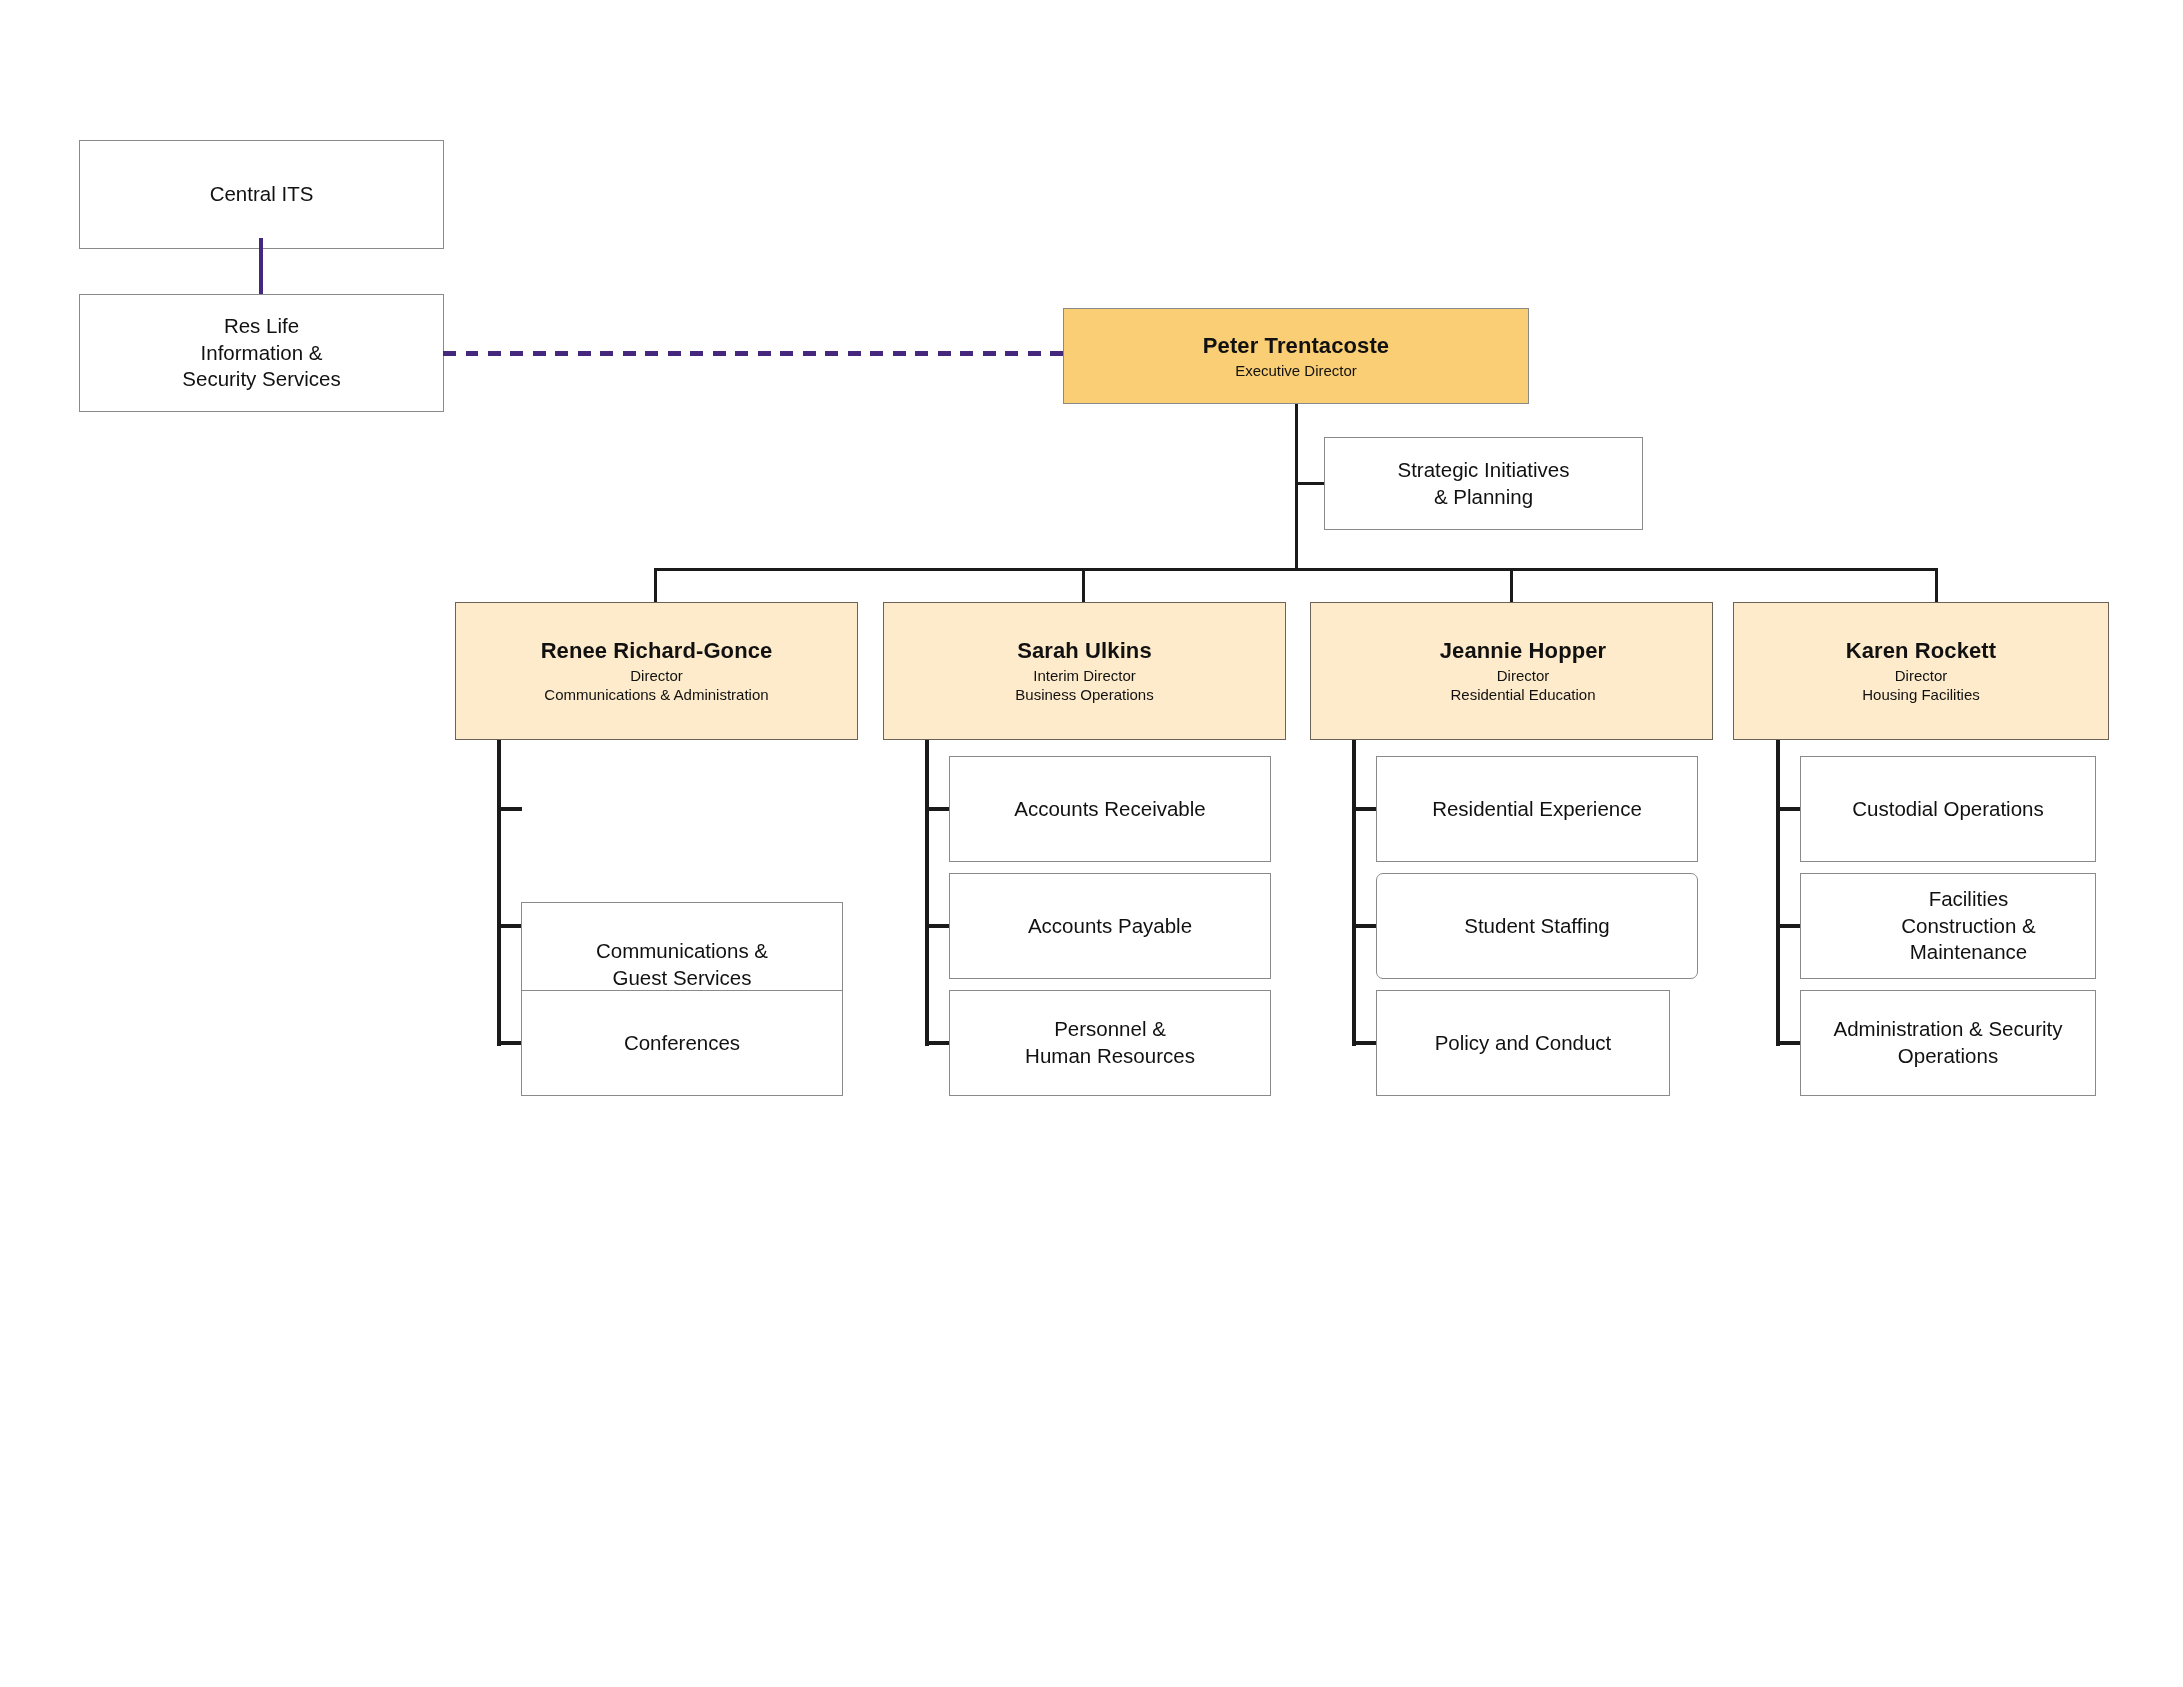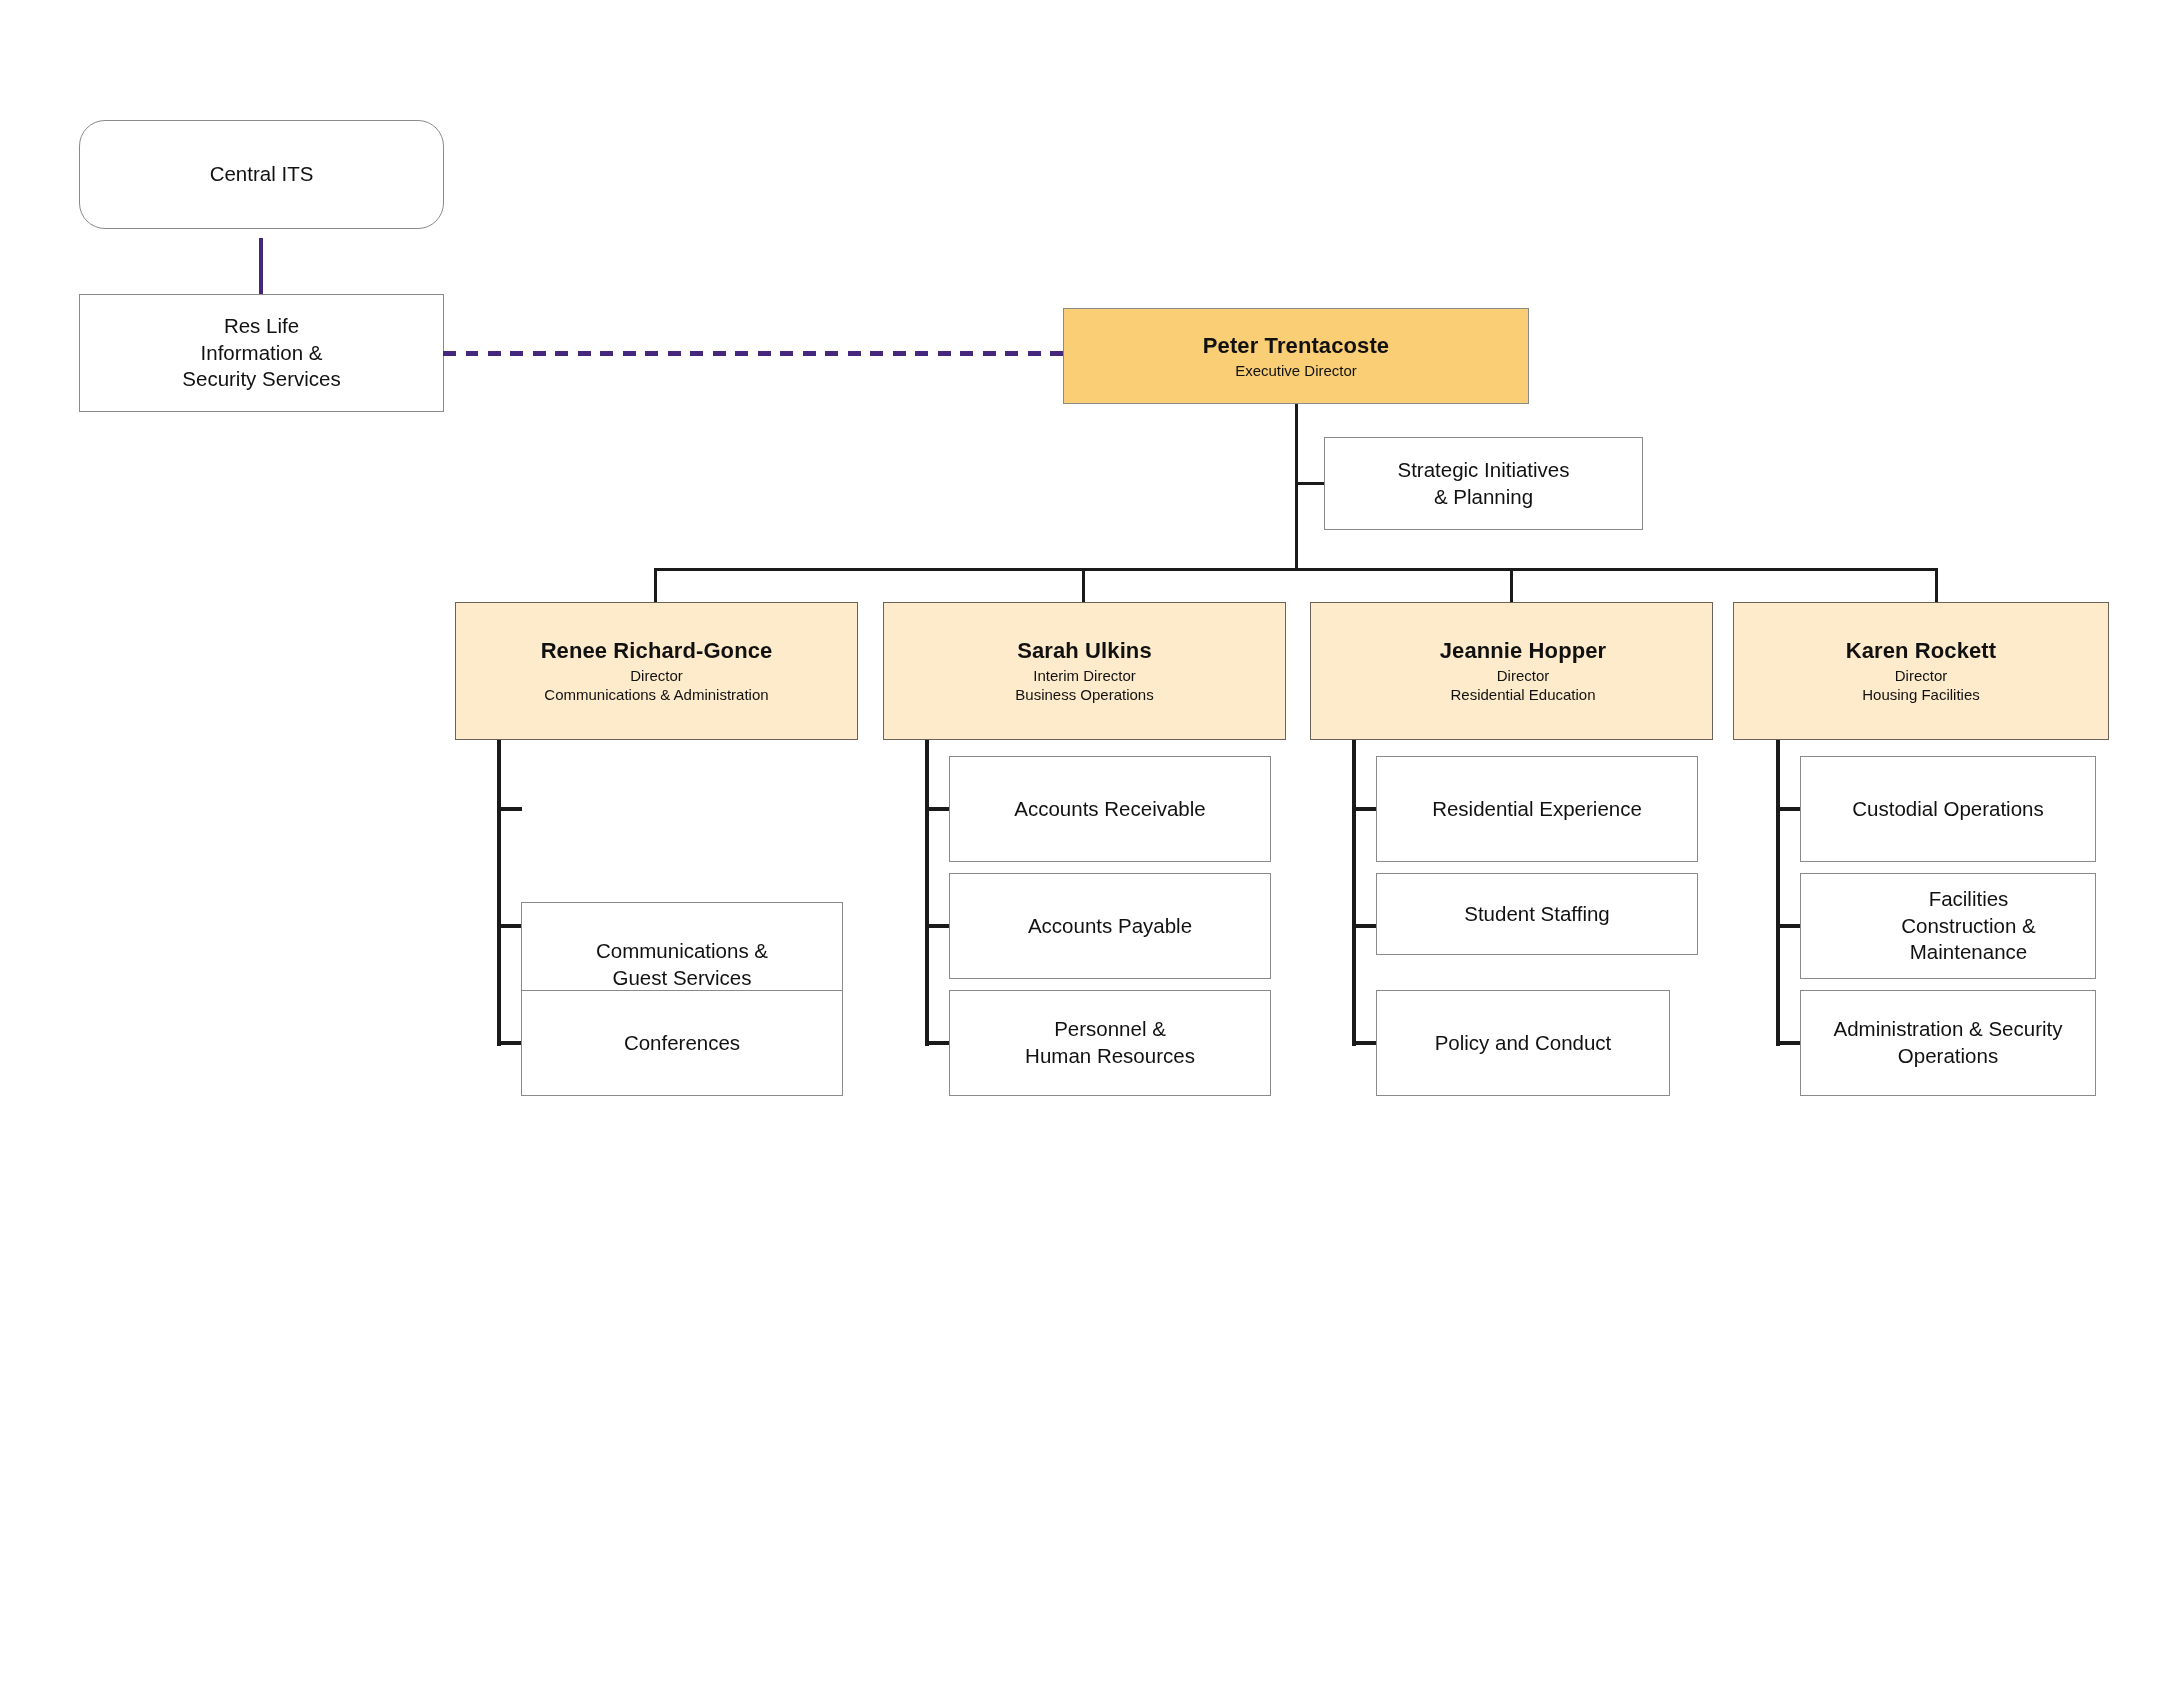--- a/index.html
+++ b/index.html
@@ -69,21 +69,21 @@
       rgba(255,255,255,0) 12.6px,
       rgba(255,255,255,0) 22.5px
     );
   }
 </style>
 </head>
 <body>
 
 <div id="chart-root">
 
-  <div class="node node-plain" style="left:79px; top:120px; width:365px; height:109px;border-radius:26px;">
+  <div class="node node-plain" style="left:79px; top:140px; width:365px; height:109px;">
     <div class="t-plain">Central ITS</div>
   </div>
 
   <div class="connector-purple" style="left:259px; top:238px; width:4px; height:56px;"></div>
 
   <div class="node node-plain" style="left:79px; top:294px; width:365px; height:118px;">
     <div class="t-plain">Res Life</div>
     <div class="t-plain">Information &amp;</div>
     <div class="t-plain">Security Services</div>
   </div>
@@ -159,21 +159,21 @@
   </div>
 
   <div class="connector" style="left:1352px; top:740px; width:4px; height:306px;"></div>
   <div class="connector" style="left:1352px; top:807px; width:25px; height:4px;"></div>
   <div class="connector" style="left:1352px; top:924px; width:25px; height:4px;"></div>
   <div class="connector" style="left:1352px; top:1041px; width:25px; height:4px;"></div>
 
   <div class="node node-plain" style="left:1376px; top:756px; width:322px; height:106px;">
     <div class="t-plain">Residential Experience</div>
   </div>
-  <div class="node node-plain" style="left:1376px; top:873px; width:322px; height:82px;">
+  <div class="node node-plain" style="left:1376px; top:873px; width:322px; height:106px;border-radius:7px;">
     <div class="t-plain">Student Staffing</div>
   </div>
   <div class="node node-plain" style="left:1376px; top:990px; width:294px; height:106px;">
     <div class="t-plain">Policy and Conduct</div>
   </div>
 
   <div class="node node-director" style="left:1733px; top:602px; width:376px; height:138px;">
     <div class="t-name">Karen Rockett</div>
     <div class="t-line">Director</div>
     <div class="t-line">Housing Facilities</div>

